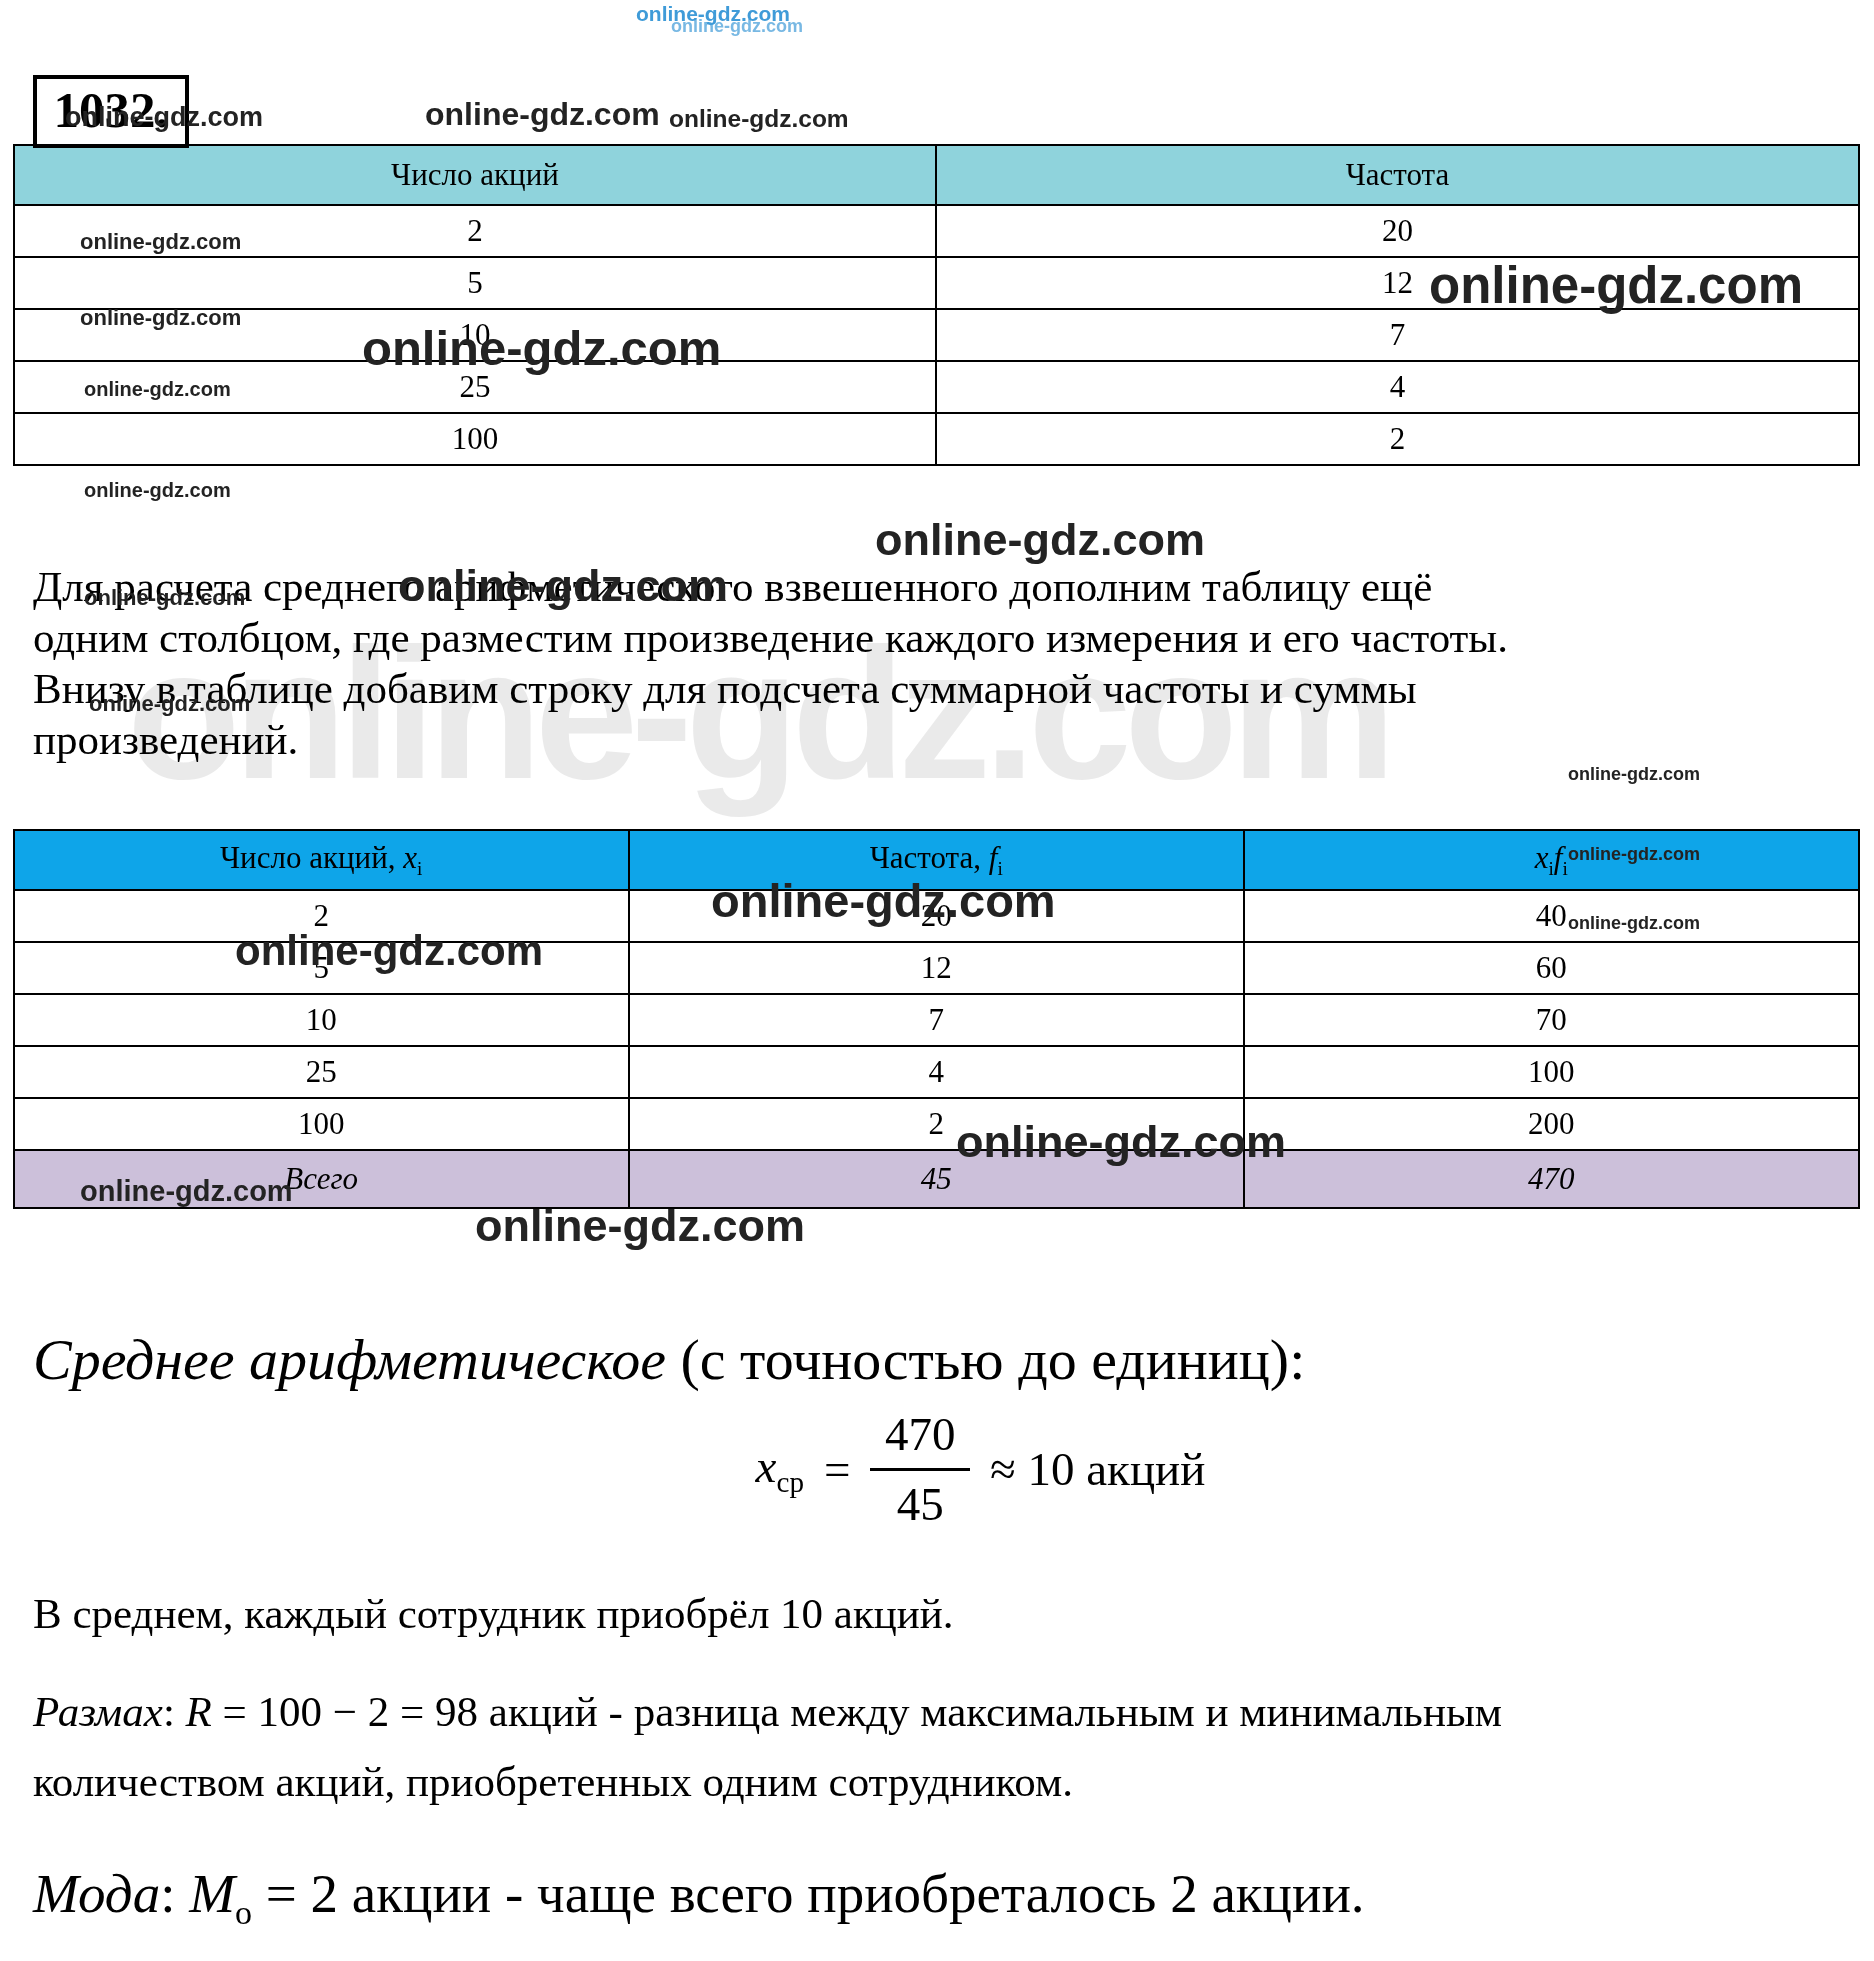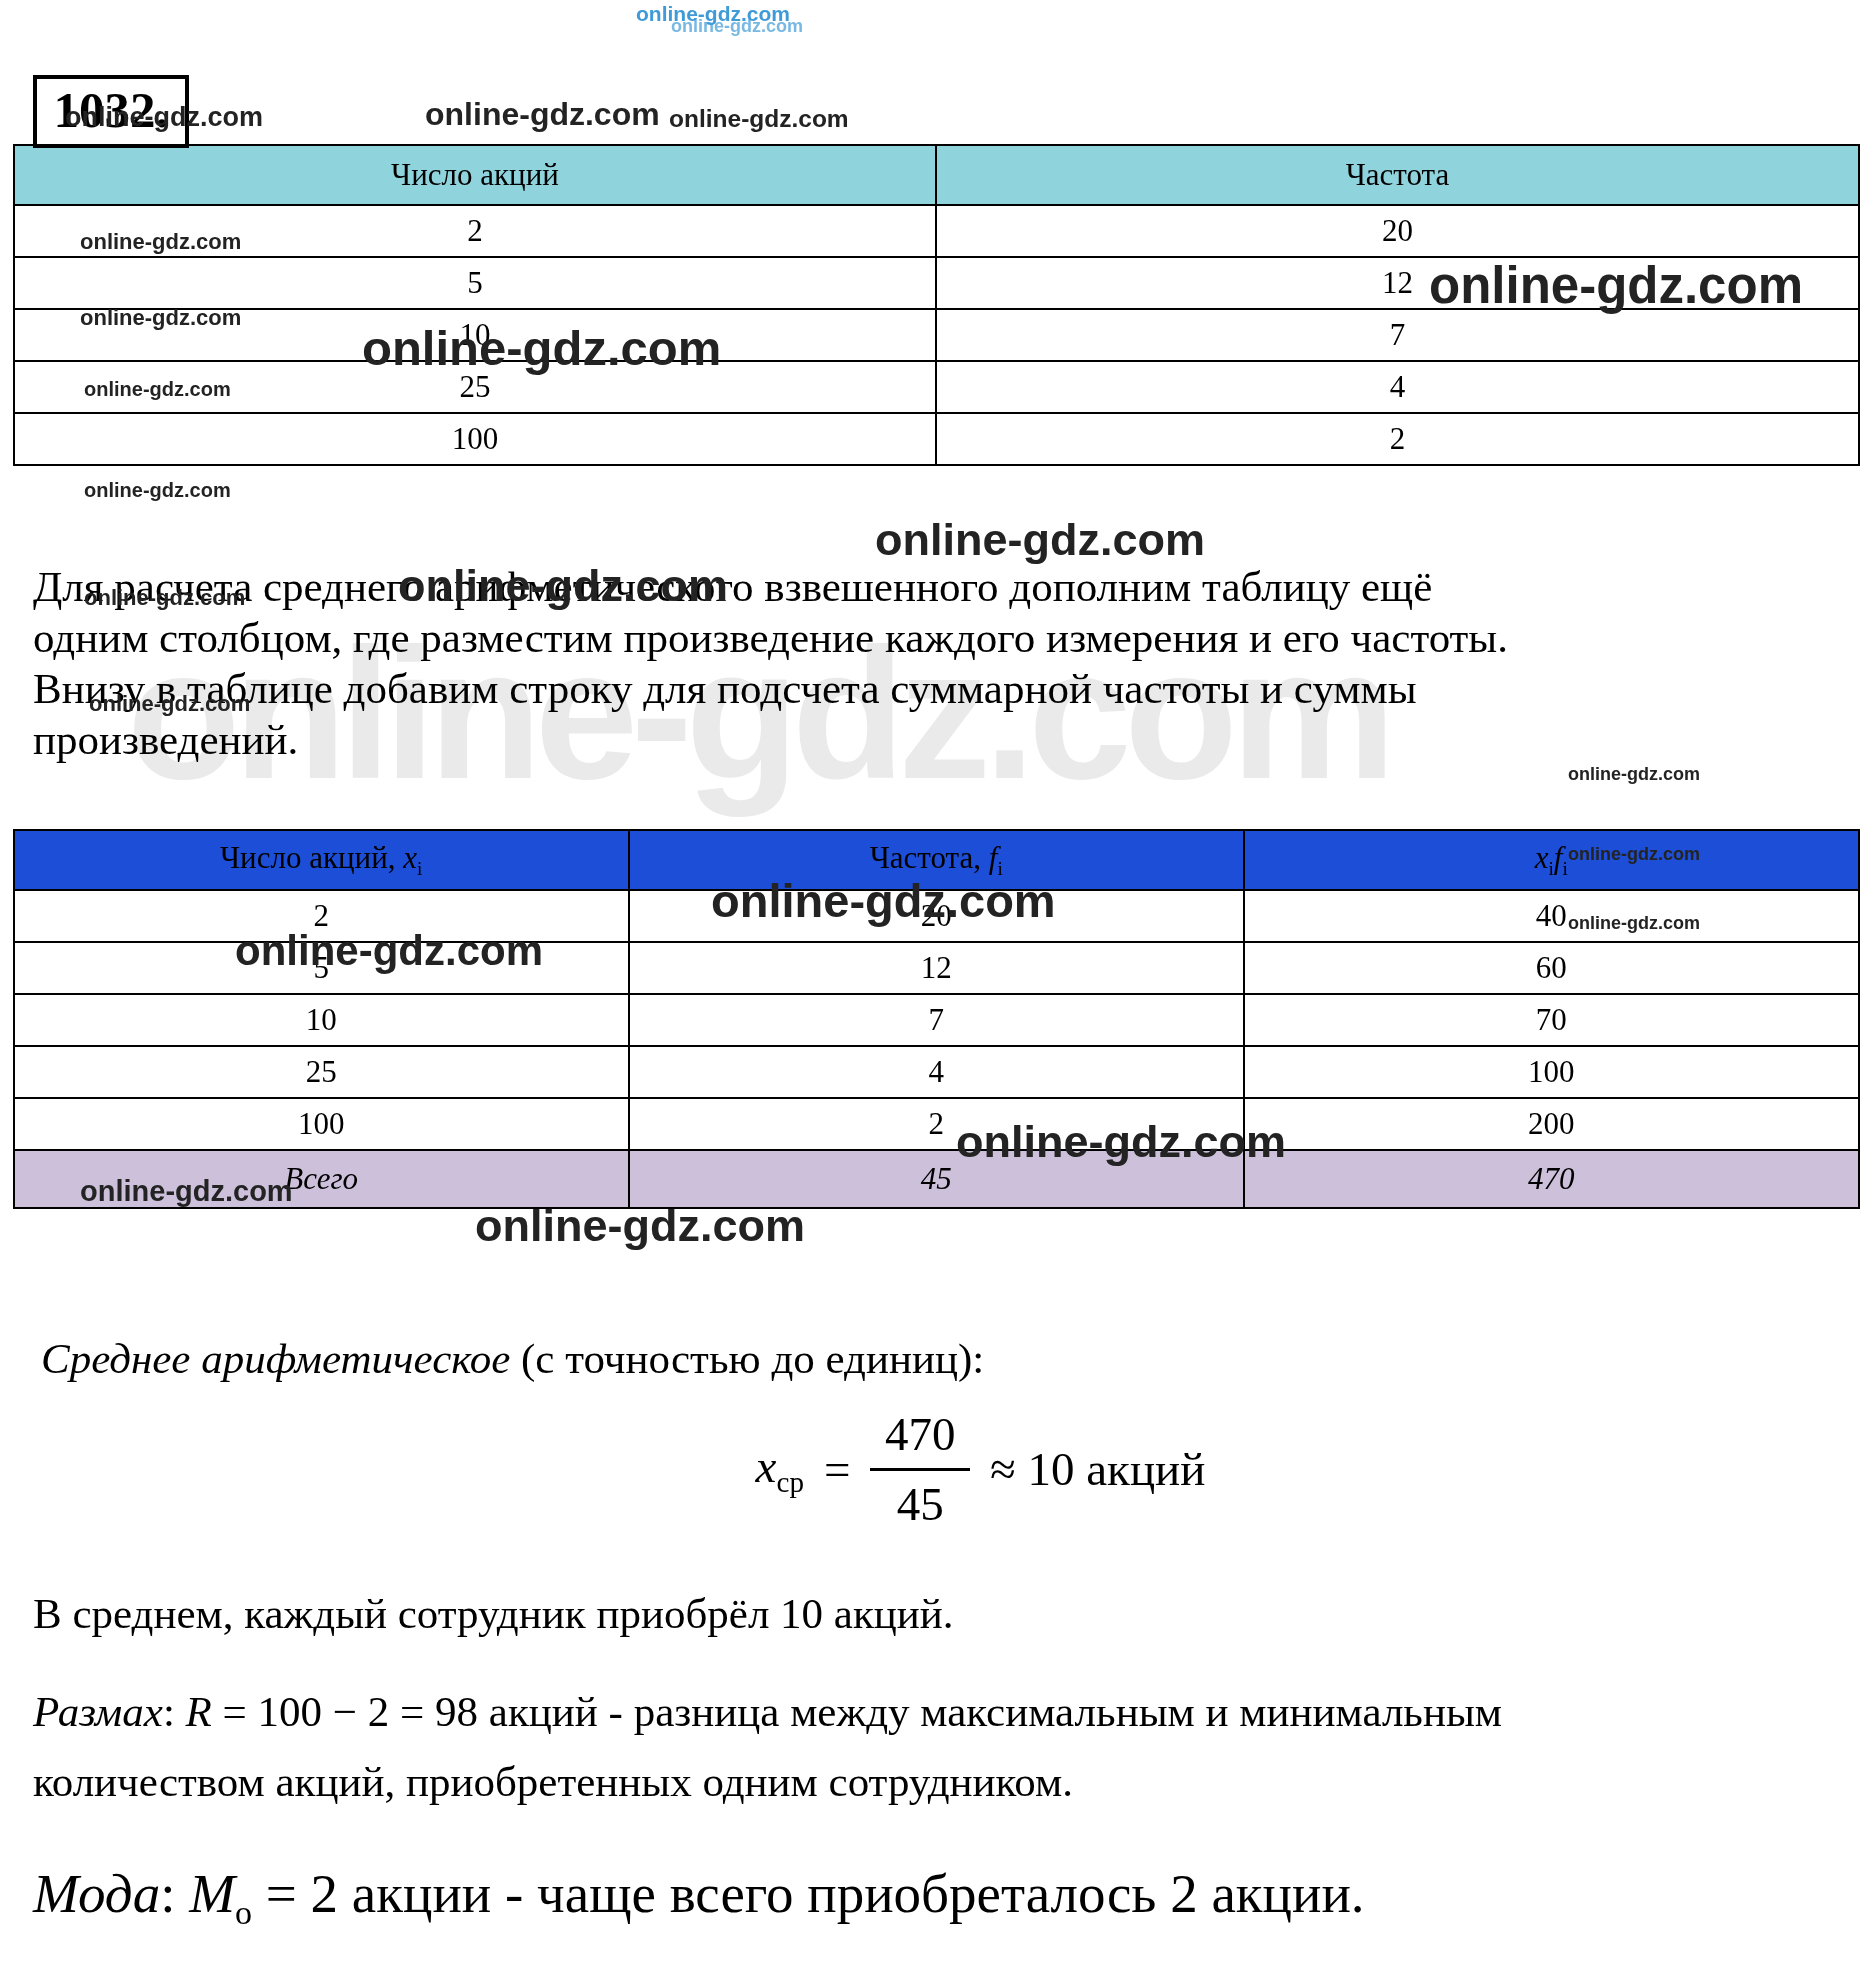--- a/index.html
+++ b/index.html
@@ -48,21 +48,21 @@
   sub { font-size:0.62em; }
 
   
   .para {
     position:absolute; top:518px; left:33px; width:1491px;
     font-size:43px; line-height:51px;
     z-index:2;
   }
   .mean-label {
     position:absolute; top:1326px; left:33px;
-    font-size:43px; margin:8px; z-index:2;
+    font-size:58px; margin:0; z-index:2;
   }
   .formula {
     position:absolute; top:1407px; left:0; width:1875px;
     display:flex; justify-content:center; align-items:center; gap:20px;
     font-size:47px; z-index:2;margin-left:43px;
   }
   .formula .frac { display:inline-flex; flex-direction:column; align-items:center; }
   .formula .frac .num { border-bottom:3.6px solid #000; padding:0 14.5px 7.3px 14.5px; }
   .formula .frac .den { padding-top:5.5px; }
   .conclusion {
@@ -157,21 +157,21 @@
         <td>100</td>
         <td>2</td>
       </tr>
     </tbody>
 </table>
 
 <p class="para">Для расчета среднего арифметического взвешенного дополним таблицу ещё одним столбцом, где разместим произведение каждого измерения и его частоты. Внизу в таблице добавим строку для подсчета суммарной частоты и суммы произведений.</p>
 
 <table class="doc-table t2">
   <thead>
-    <tr style="background-color: #1d4ed8;">
+    <tr style="background-color: #0ea5e9;">
       <th><span>Число акций, </span><i class="mv">x</i><sub>i</sub></th>
       <th><span>Частота, </span><i class="mv">f</i><sub>i</sub></th>
       <th><span></span><i class="mv">x</i><sub>i</sub><i class="mv">f</i><sub>i</sub></th>
     </tr>
   </thead>
   <tbody>
       <tr>
         <td>2</td>
         <td>20</td>
         <td>40</td>

